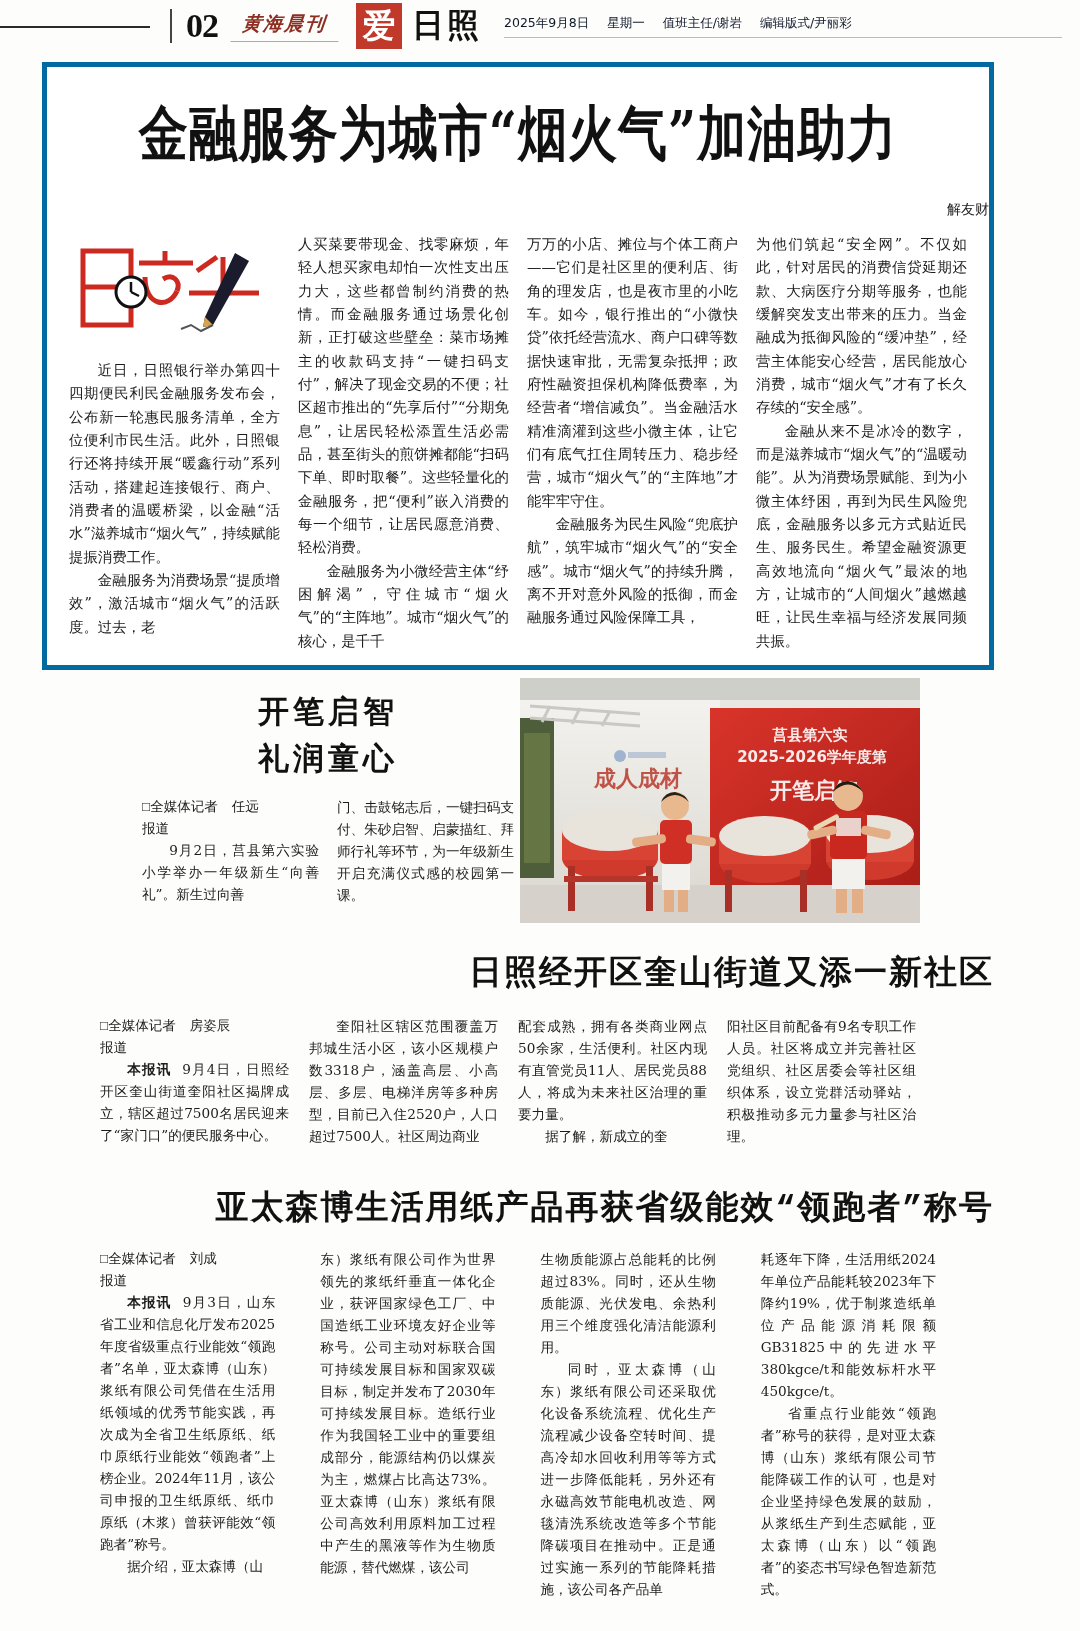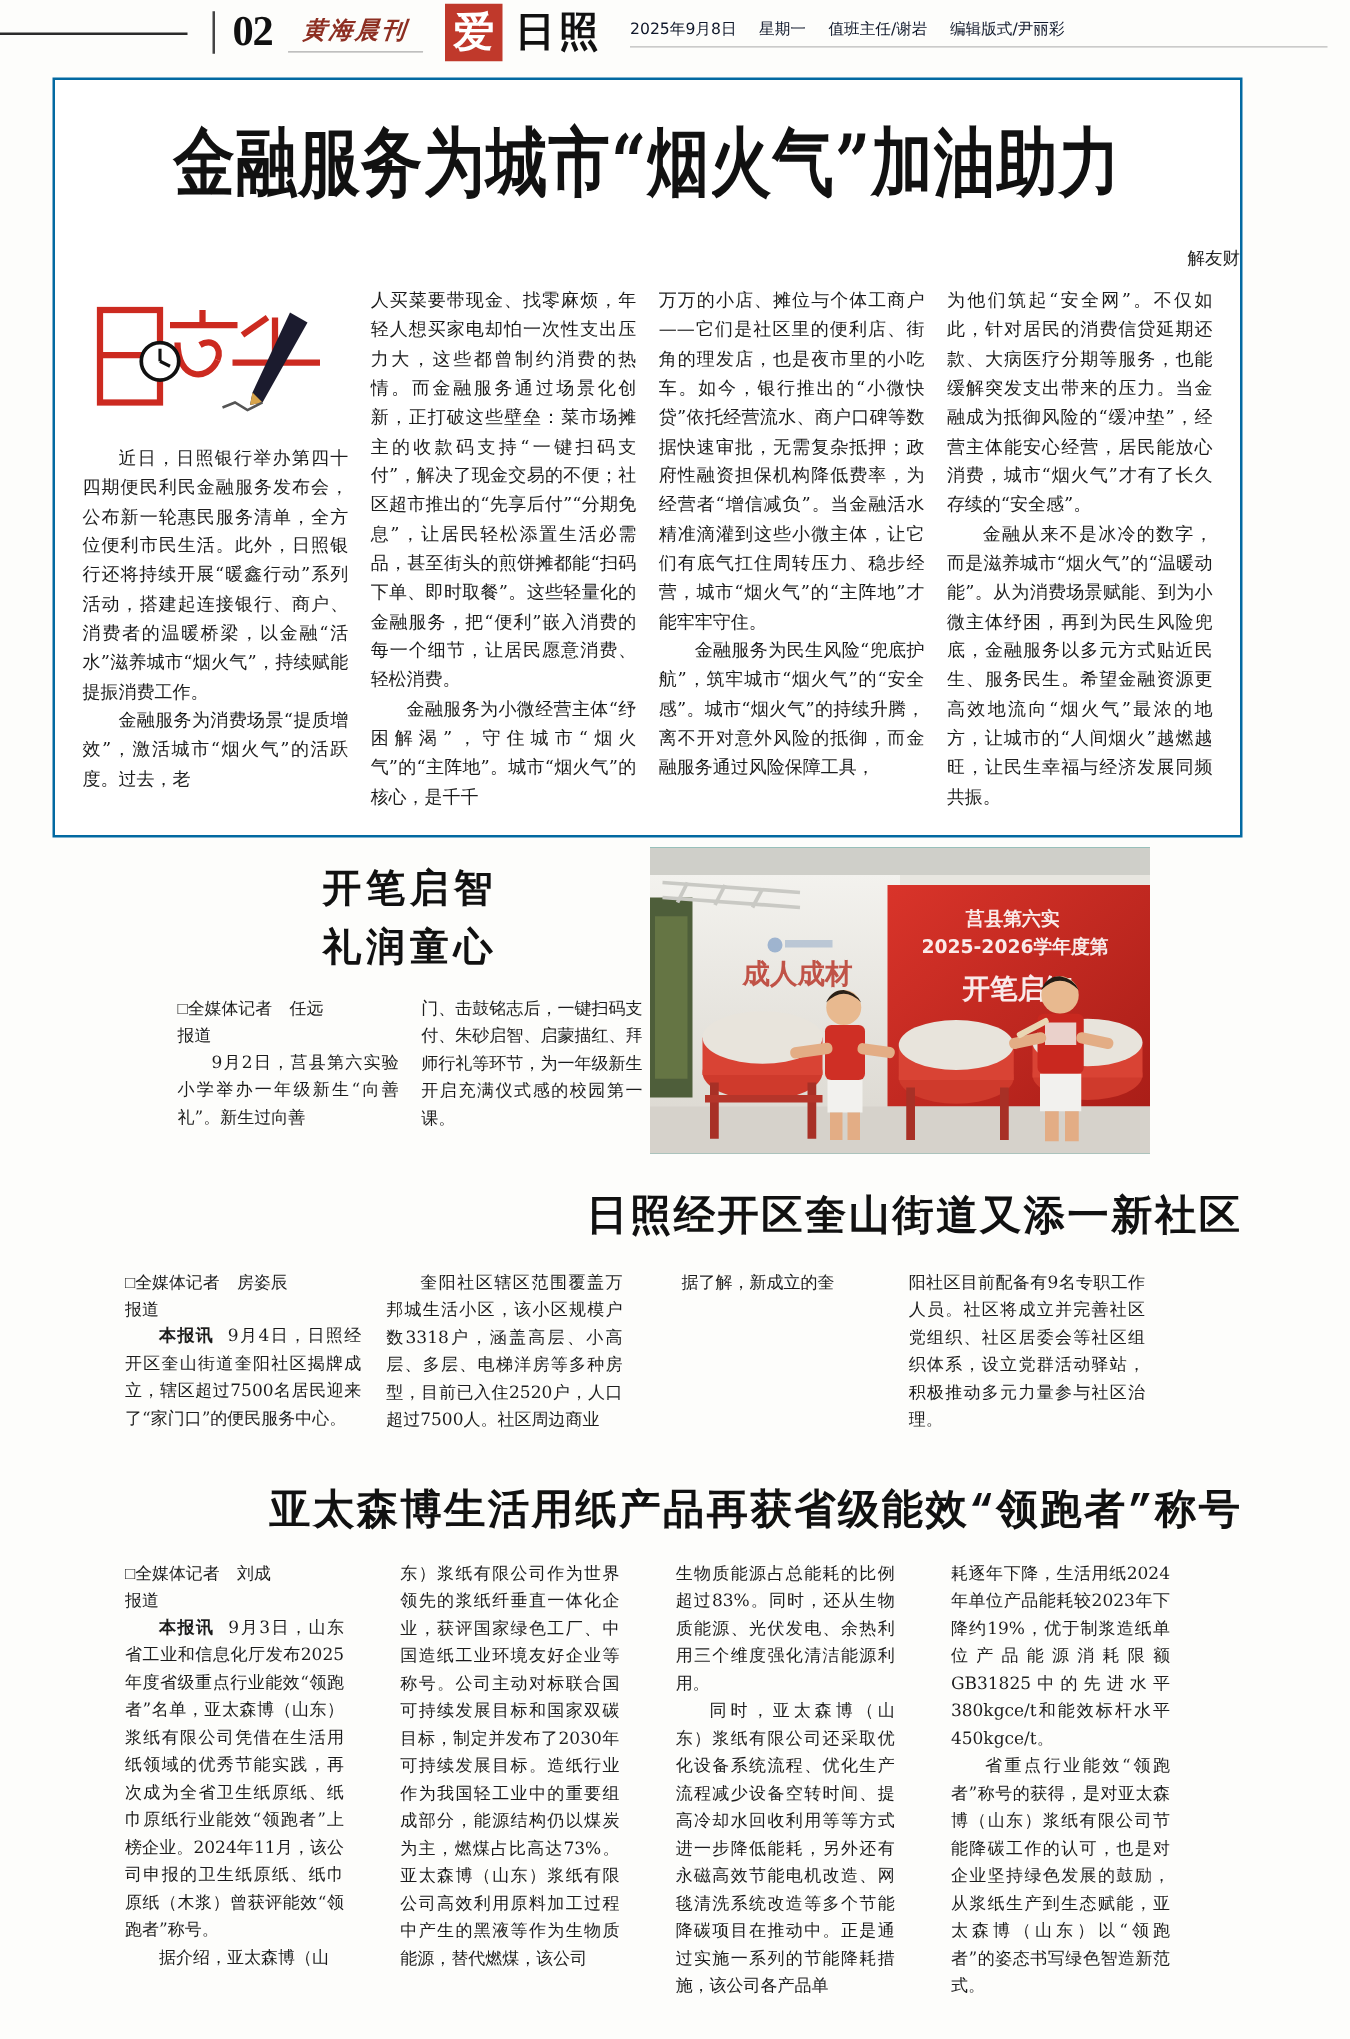--- a/index.html
+++ b/index.html
@@ -53,21 +53,21 @@
     margin-left:22px; font-size:12.5px; color:#0f172a;
     display:flex; gap:18px; align-items:flex-end; padding-bottom:3px;
     border-bottom:1px solid #bbb; flex:1; margin-right:18px;
     padding-bottom:5px;
     font-family:"DejaVu Sans", sans-serif;
   }
 
   
   .lead-frame{
     position:absolute; left:42px; top:62px; width:952px; height:608px;
-    border:2px solid #0369a1; background:#fff;
+    border:5px solid #0369a1; background:#fff;
   }
   .lead-head{
     text-align:center; padding:22px 10px 0;
     font-family:"DejaVu Serif", serif;
     font-size:49px; font-weight:bold; letter-spacing:1px;
     color:#111; white-space:nowrap;
     transform:scaleY(1.22); transform-origin:center top;
   }
   .lead-byline{
     text-align:right; margin-top:46px; font-size:14px; color:#222;
@@ -102,21 +102,21 @@
   .byline{ font-size:13.5px; line-height:1.6; color:#1c1c1c; }
   .byline .nm{ margin-left:14px; }
   .bodytext{
     font-size:13.6px; line-height:1.62; text-align:justify;
     text-justify:inter-ideograph; margin:0; color:#1c1c1c;
     font-family:"DejaVu Serif", serif;
   }
   .bodytext.ind{ text-indent:2em; }
   .photo{
     position:absolute; left:478px; top:-10px; width:400px; height:245px;
-    overflow:hidden; background:#0f766e;
+    overflow:hidden; background:#7dd3fc;
   }
 
   
   .art3{ position:absolute; left:42px; top:950px; width:952px; }
   .art3-title, .art4-title{
     font-family:Liberation Mono, monospace;
     font-weight:bold; text-align:right; color:#111;
     letter-spacing:2px;
   }
   .art3-title{ font-size:33px; }
@@ -314,20 +314,21 @@
       <div class="byline">
         <span>□全媒体记者</span><span class="nm">房姿辰</span><br>
         <span>报道</span>
       </div>
       <p class="bodytext ind"><b class="lead-tag">本报讯</b>&nbsp;&nbsp;<span>9月4日，日照经开区奎山街道奎阳社区揭牌成立，辖区超过7500名居民迎来了“家门口”的便民服务中心。</span></p>
     </div>
     <div class="col">
       <p class="bodytext ind">奎阳社区辖区范围覆盖万邦城生活小区，该小区规模户数3318户，涵盖高层、小高层、多层、电梯洋房等多种房型，目前已入住2520户，人口超过7500人。社区周边商业</p>
     </div>
     <div class="col">
+      <p class="bodytext">配套成熟，拥有各类商业网点50余家，生活便利。社区内现有直管党员11人、居民党员88人，将成为未来社区治理的重要力量。</p>
       <p class="bodytext ind">据了解，新成立的奎</p>
     </div>
     <div class="col">
       <p class="bodytext">阳社区目前配备有9名专职工作人员。社区将成立并完善社区党组织、社区居委会等社区组织体系，设立党群活动驿站，积极推动多元力量参与社区治理。</p>
     </div>
   </div>
 </div>
 
 <div class="art4">
   <div class="art4-title">亚太森博生活用纸产品再获省级能效“领跑者”称号</div>

